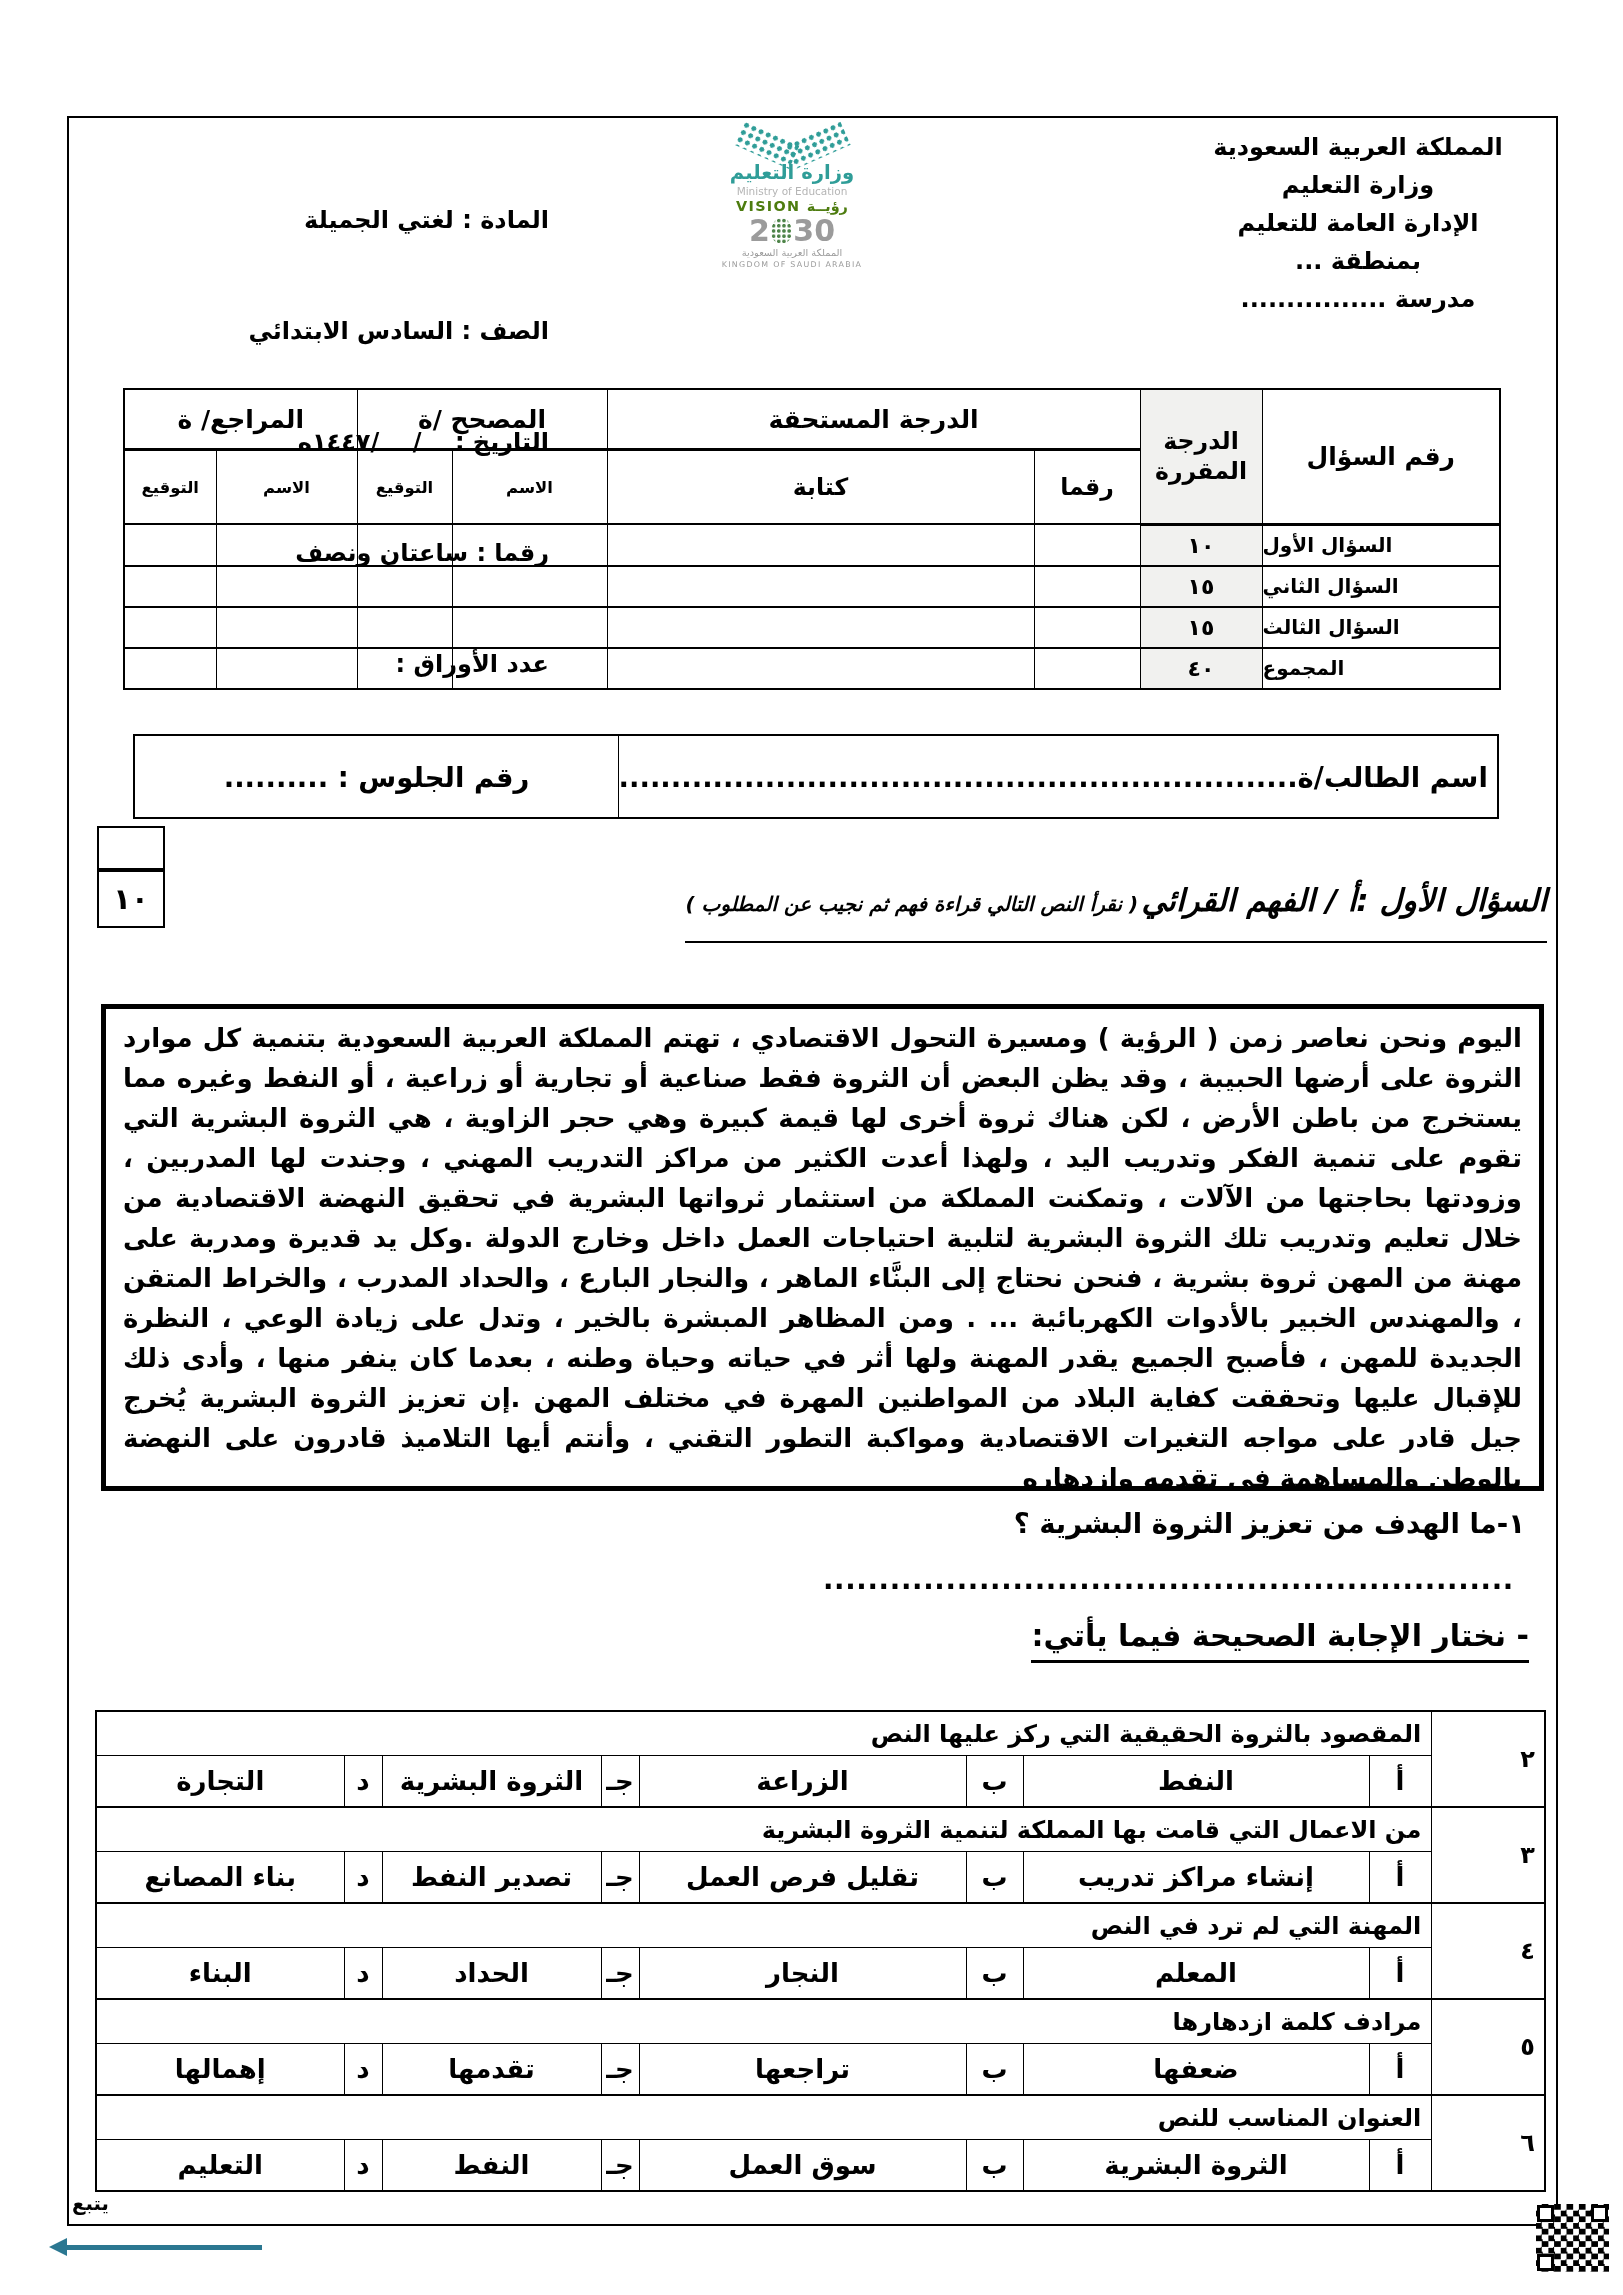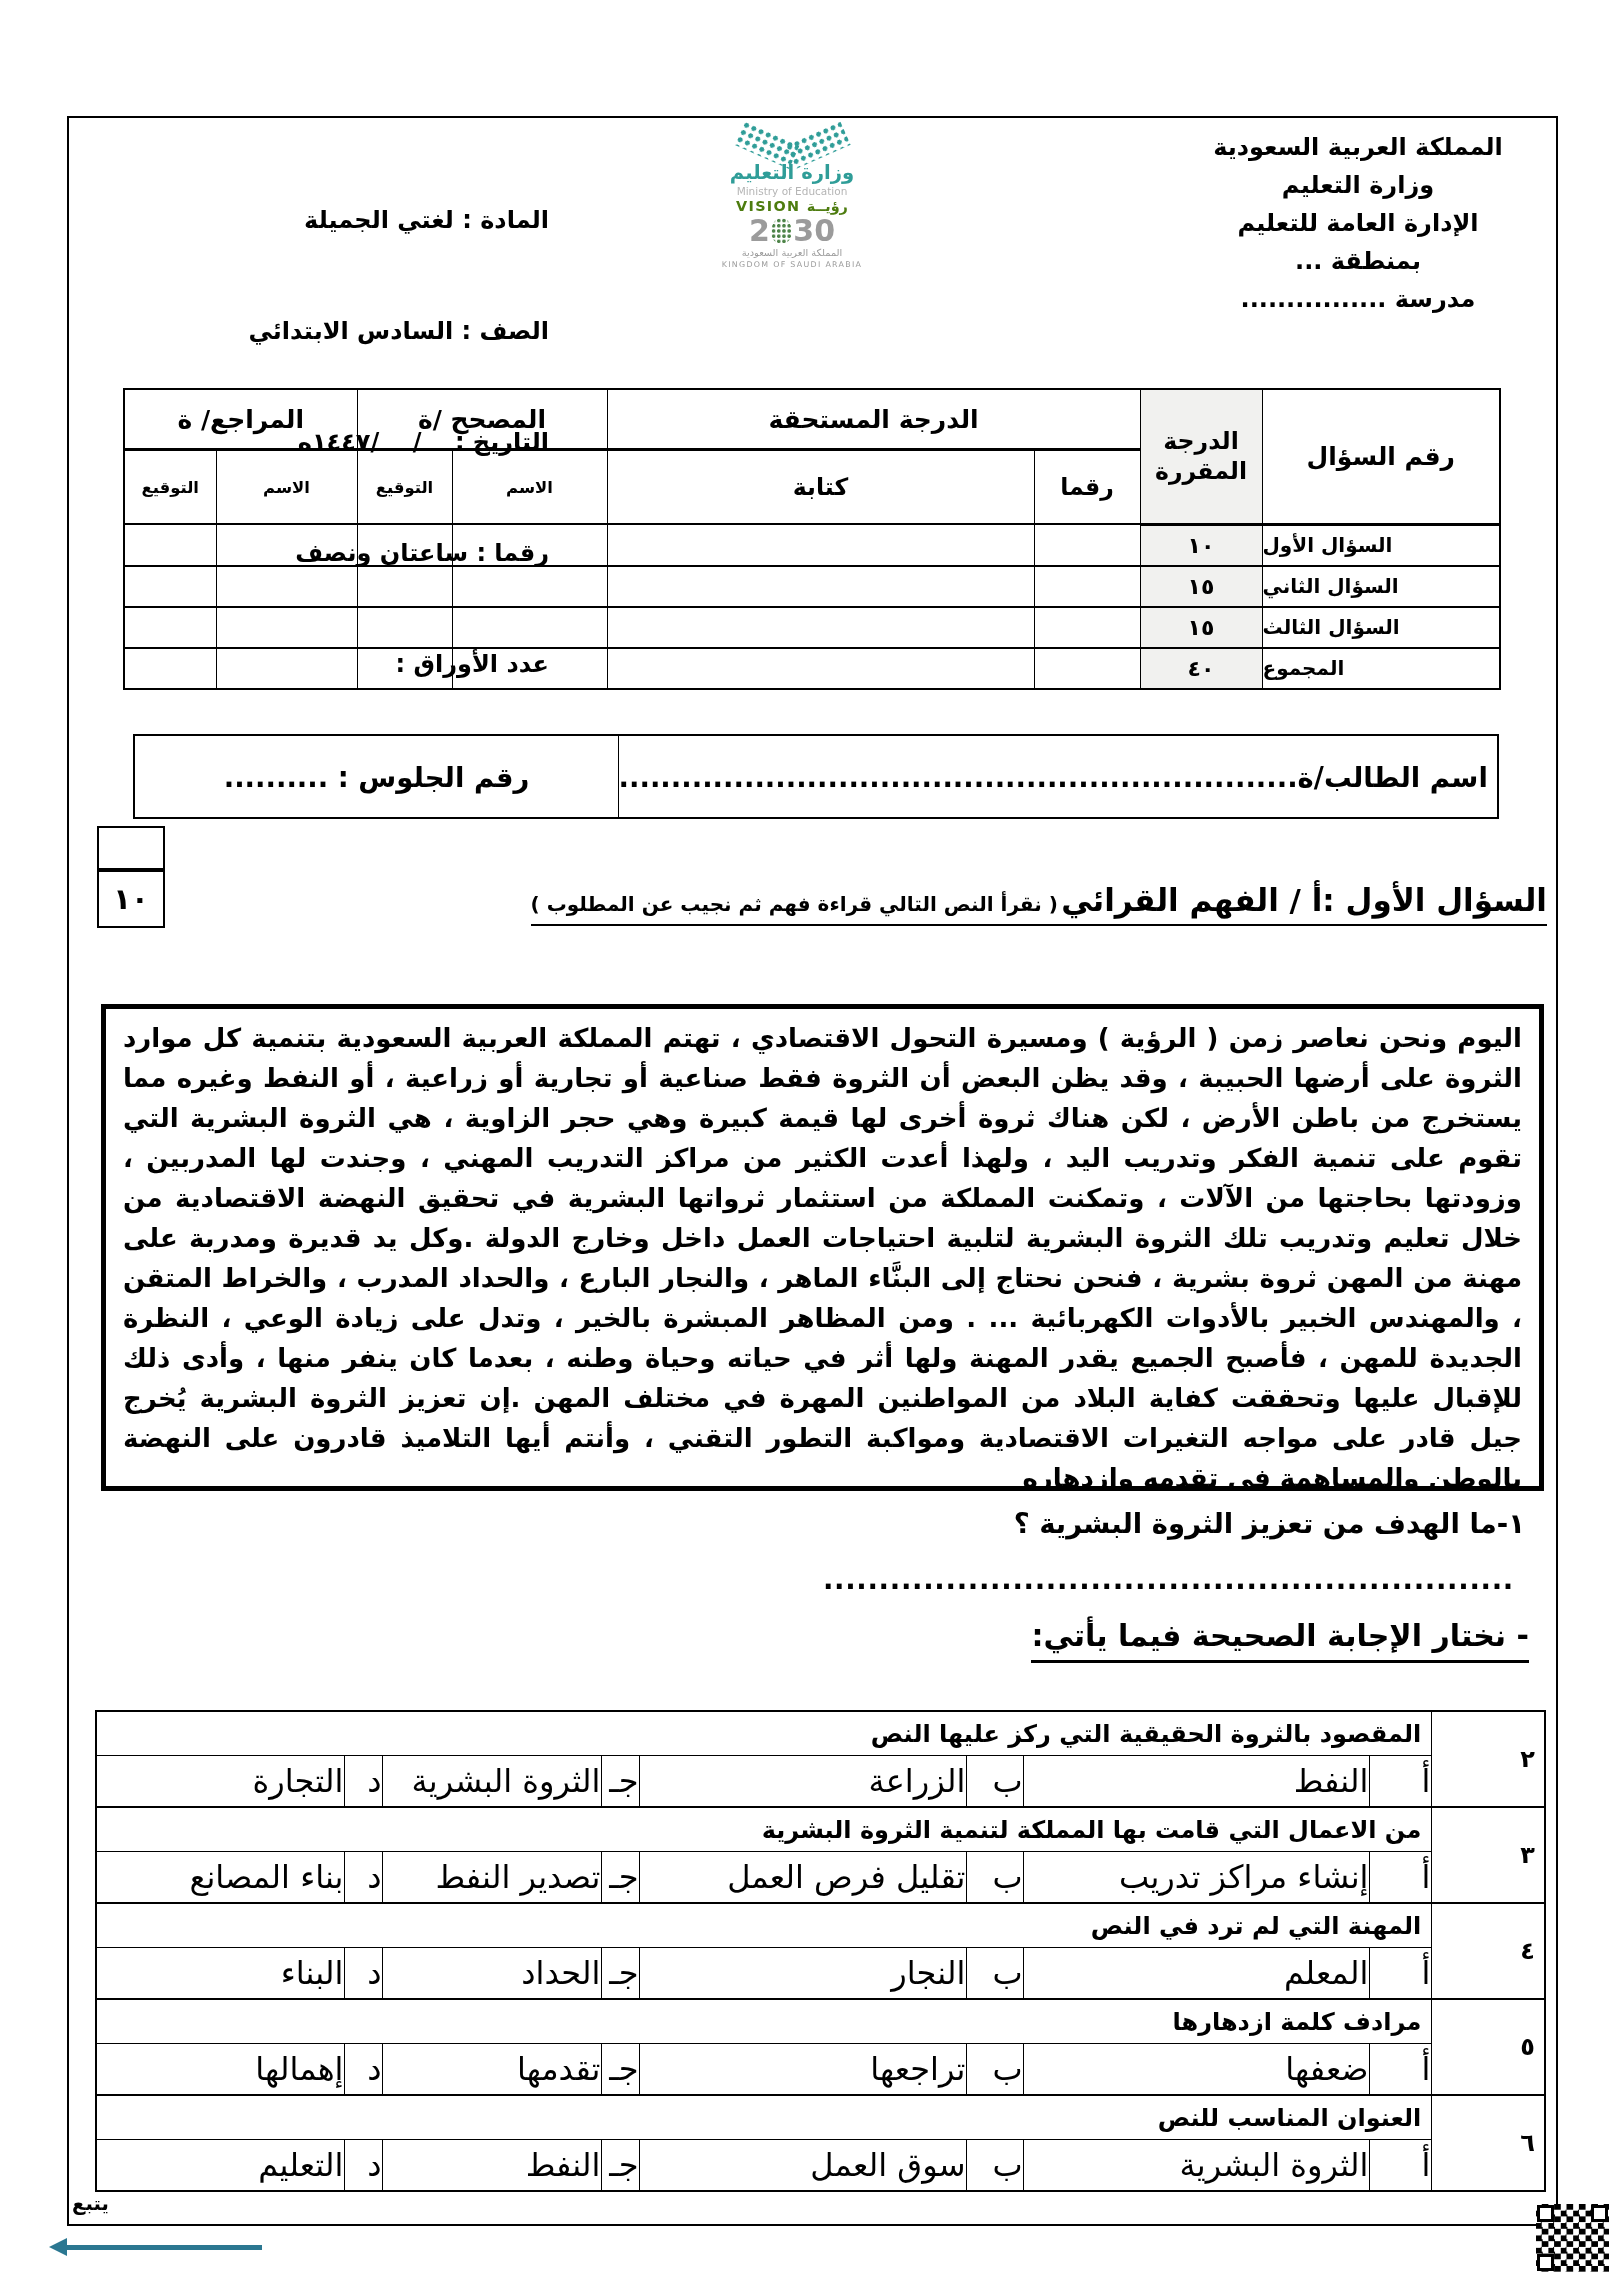--- a/index.html
+++ b/index.html
@@ -59,40 +59,40 @@
                      font-size:27.5px;font-weight:bold;}
 
   
   .sidebox1{position:absolute;left:97px;top:826px;width:68px;height:44px;border:2px solid #000;box-sizing:border-box;}
   .sidebox2{position:absolute;left:97px;top:870px;width:68px;height:58px;border:2px solid #000;
             box-sizing:border-box;display:flex;align-items:center;justify-content:center;
             font-size:29px;font-weight:bold;}
 
   
   .sec1{position:absolute;right:76px;top:882px;}
-  .sec1 .u{display:inline-block;border-bottom:2.6px solid #000;padding-bottom:6px;}
+  .sec1 .u{display:inline-block;border-bottom:2.6px solid #000;padding-bottom:23px;font-style:italic;}
   .sec1 .main{font-size:31px;font-weight:900;}
   .sec1 .note{font-size:20px;font-weight:bold;}
 
   
   .passage{position:absolute;right:79px;top:1004px;width:1443px;height:487px;box-sizing:border-box;
            border:5.9px solid #000;padding:9.2px 17px;font-size:26px;font-weight:bold;line-height:40px;
            text-align:justify;overflow:hidden;}
 
   
   .q1{position:absolute;right:98px;top:1507px;font-size:27.5px;font-weight:bold;}
   .q1dots{position:absolute;right:109px;top:1563px;font-size:27.5px;font-weight:bold;letter-spacing:0.7px;}
 
   
   .mcqh{position:absolute;right:94px;top:1618px;font-size:30px;font-weight:900;}
   .mcqh .u{display:inline-block;border-bottom:3.3px solid #000;padding-bottom:6.5px;}
   .mcq{position:absolute;right:77px;top:1710px;border:2px solid #000;}
   .mcq td{border:1.3px solid #000;padding:0;}
   .mcq .qrow td{height:43px;font-size:24px;font-weight:bold;text-align:right;padding-right:9.2px;}
-  .mcq .orow td{height:50px;font-size:32px;font-weight:normal;text-align:right;}
+  .mcq .orow td{height:50px;font-size:26px;font-weight:bold;text-align:center;}
   .mcq .block-start td{border-top:2.6px solid #000;}
   .mcq .numcell{font-size:29px;font-weight:bold;text-align:center;vertical-align:middle;}
   .mcq .lt{font-size:25px;}
 
   
   .continue{position:absolute;left:72px;top:2192px;font-size:19.6px;font-weight:bold;}
   .qr{position:absolute;left:1536px;top:2204px;width:73px;height:68px;
       background:repeating-conic-gradient(#000 0% 25%,#fff 0% 50%);background-size:12.4px 12.4px;}
   .qr .f{position:absolute;width:17px;height:17px;border:3.9px solid #000;background:#fff;box-sizing:border-box;}
   .qr .f1{left:1.3px;top:1.3px;} .qr .f2{right:1.3px;top:1.3px;} .qr .f3{left:1.3px;bottom:1.3px;}

